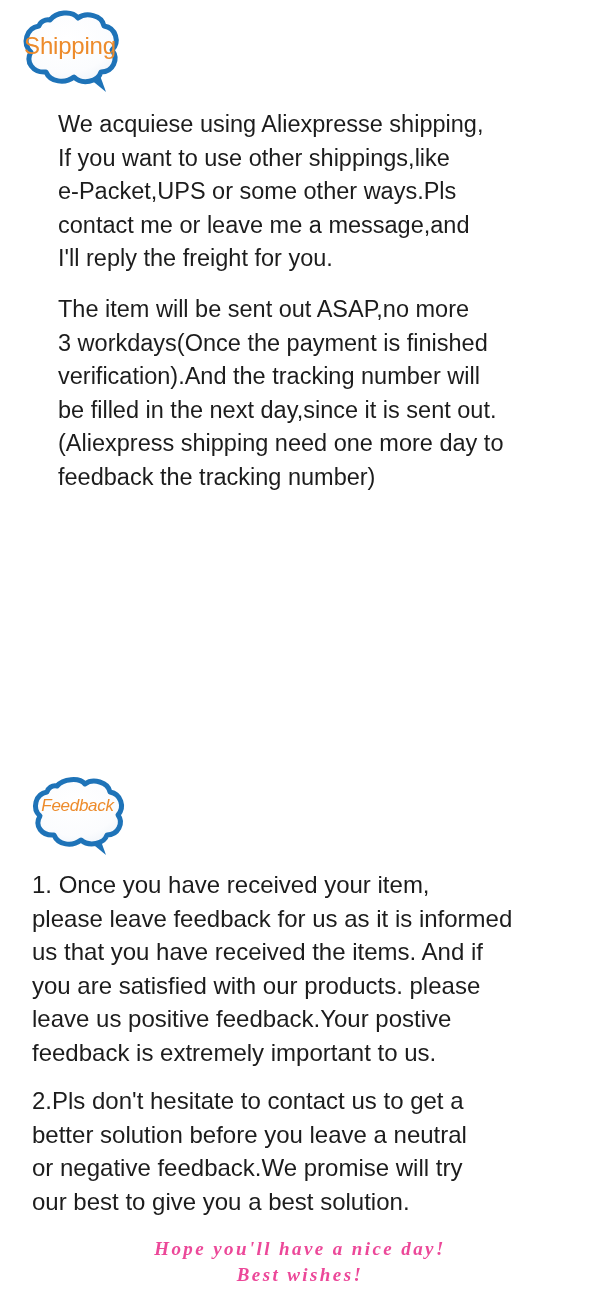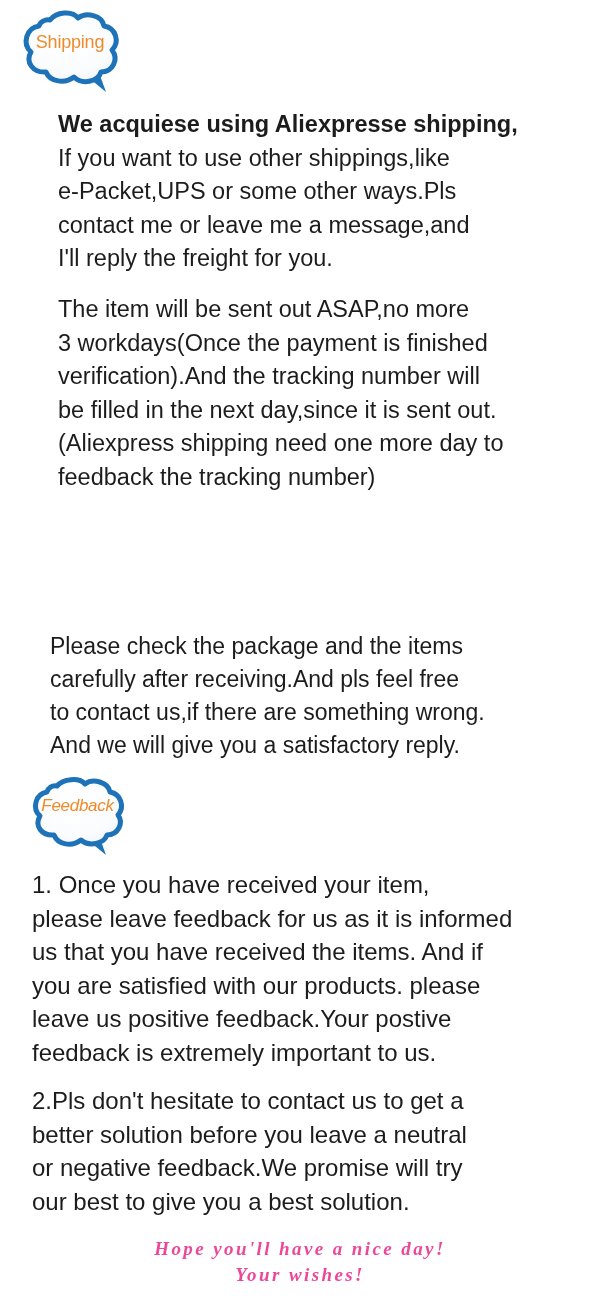--- a/index.html
+++ b/index.html
@@ -48,21 +48,21 @@
 
   
   #bubble-shipping {
     left: 14px;
     top: 10px;
     width: 112px;
     height: 88px;
   }
   #bubble-shipping .bubble-label {
     top: 22px;
-    font-size: 18px;
+    font-size: 24px;
     letter-spacing: -0.2px;
   }
 
   
   #bubble-return {
     left: 36px;
     top: 492px;
     width: 133px;
     height: 122px;
   }
@@ -95,21 +95,21 @@
   }
 
   #para-shipping-1 {
     left: 58px;
     top: 108px;
     width: 560px;
     font-size: 23.5px;
     line-height: 33.5px;
   }
   #para-shipping-1 .lead {
-    font-weight: 700;
+    font-weight: 400;
   }
 
   #para-shipping-2 {
     left: 58px;
     top: 293px;
     width: 550px;
     font-size: 23.5px;
     line-height: 33.5px;
   }
 
@@ -189,24 +189,20 @@
 I'll reply the freight for you.</span></div>
 
   <div class="para" id="para-shipping-2">The item will be sent out ASAP,no more
 3 workdays(Once the payment is finished
 verification).And the tracking number will
 be filled in the next day,since it is sent out.
 (Aliexpress shipping need one more day to
 feedback the tracking number)</div>
 
 
-  <div class="para" id="para-return">Please check the package and the items
-carefully after receiving.And pls feel free
-to contact us,if there are something wrong.
-And we will give you a satisfactory reply.</div>
 
   <div class="bubble" id="bubble-feedback">
     <svg viewBox="0 0 107 82" preserveAspectRatio="none">
       <defs>
         <radialGradient id="cloudfill-c" cx="45%" cy="38%" r="70%">
           <stop offset="0%" stop-color="#ffffff"></stop>
           <stop offset="70%" stop-color="#fbfcfe"></stop>
           <stop offset="100%" stop-color="#eef3f9"></stop>
         </radialGradient>
       </defs>
@@ -231,15 +227,15 @@
 you are satisfied with our products. please
 leave us positive feedback.Your postive
 feedback is extremely important to us.</div>
 
   <div class="para" id="para-feedback-2">2.Pls don't hesitate to contact us to get a
 better solution before you leave a neutral
 or negative feedback.We promise will try
 our best to give you a best solution.</div>
 
   <div class="closing" id="closing-line-1">Hope you'll have a nice day!</div>
-  <div class="closing" id="closing-line-2">Your wishes!</div>
+  <div class="closing" id="closing-line-2">Best wishes!</div>
 
 </div>
 
 </body></html>

